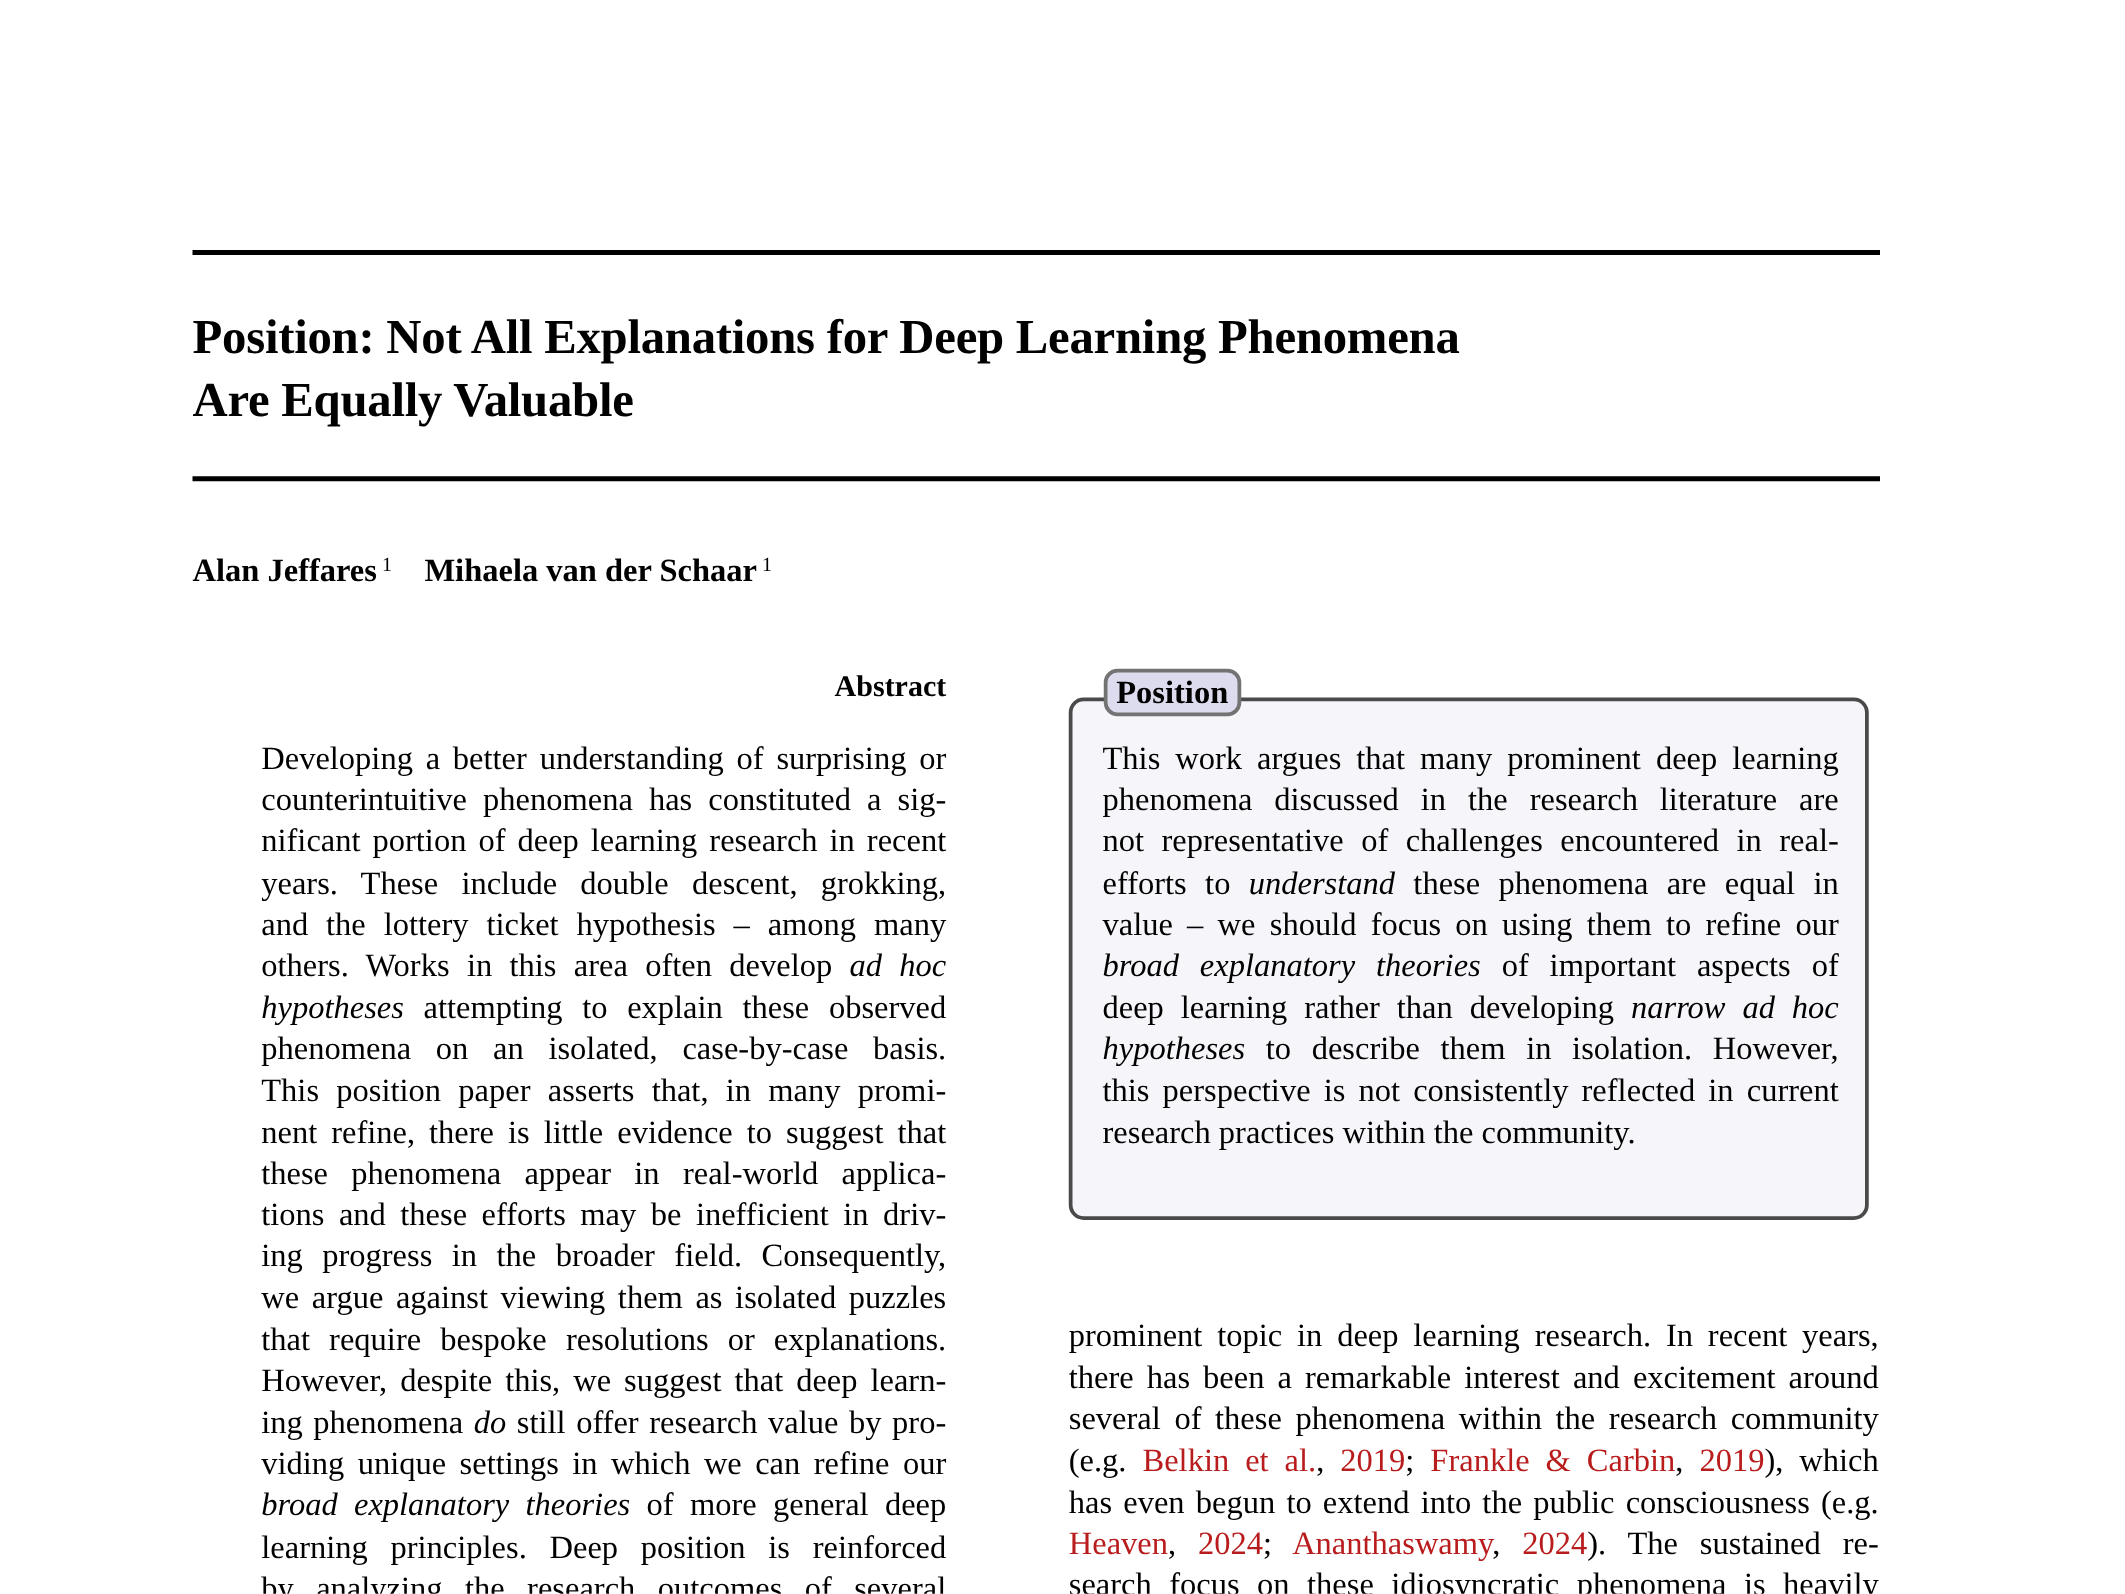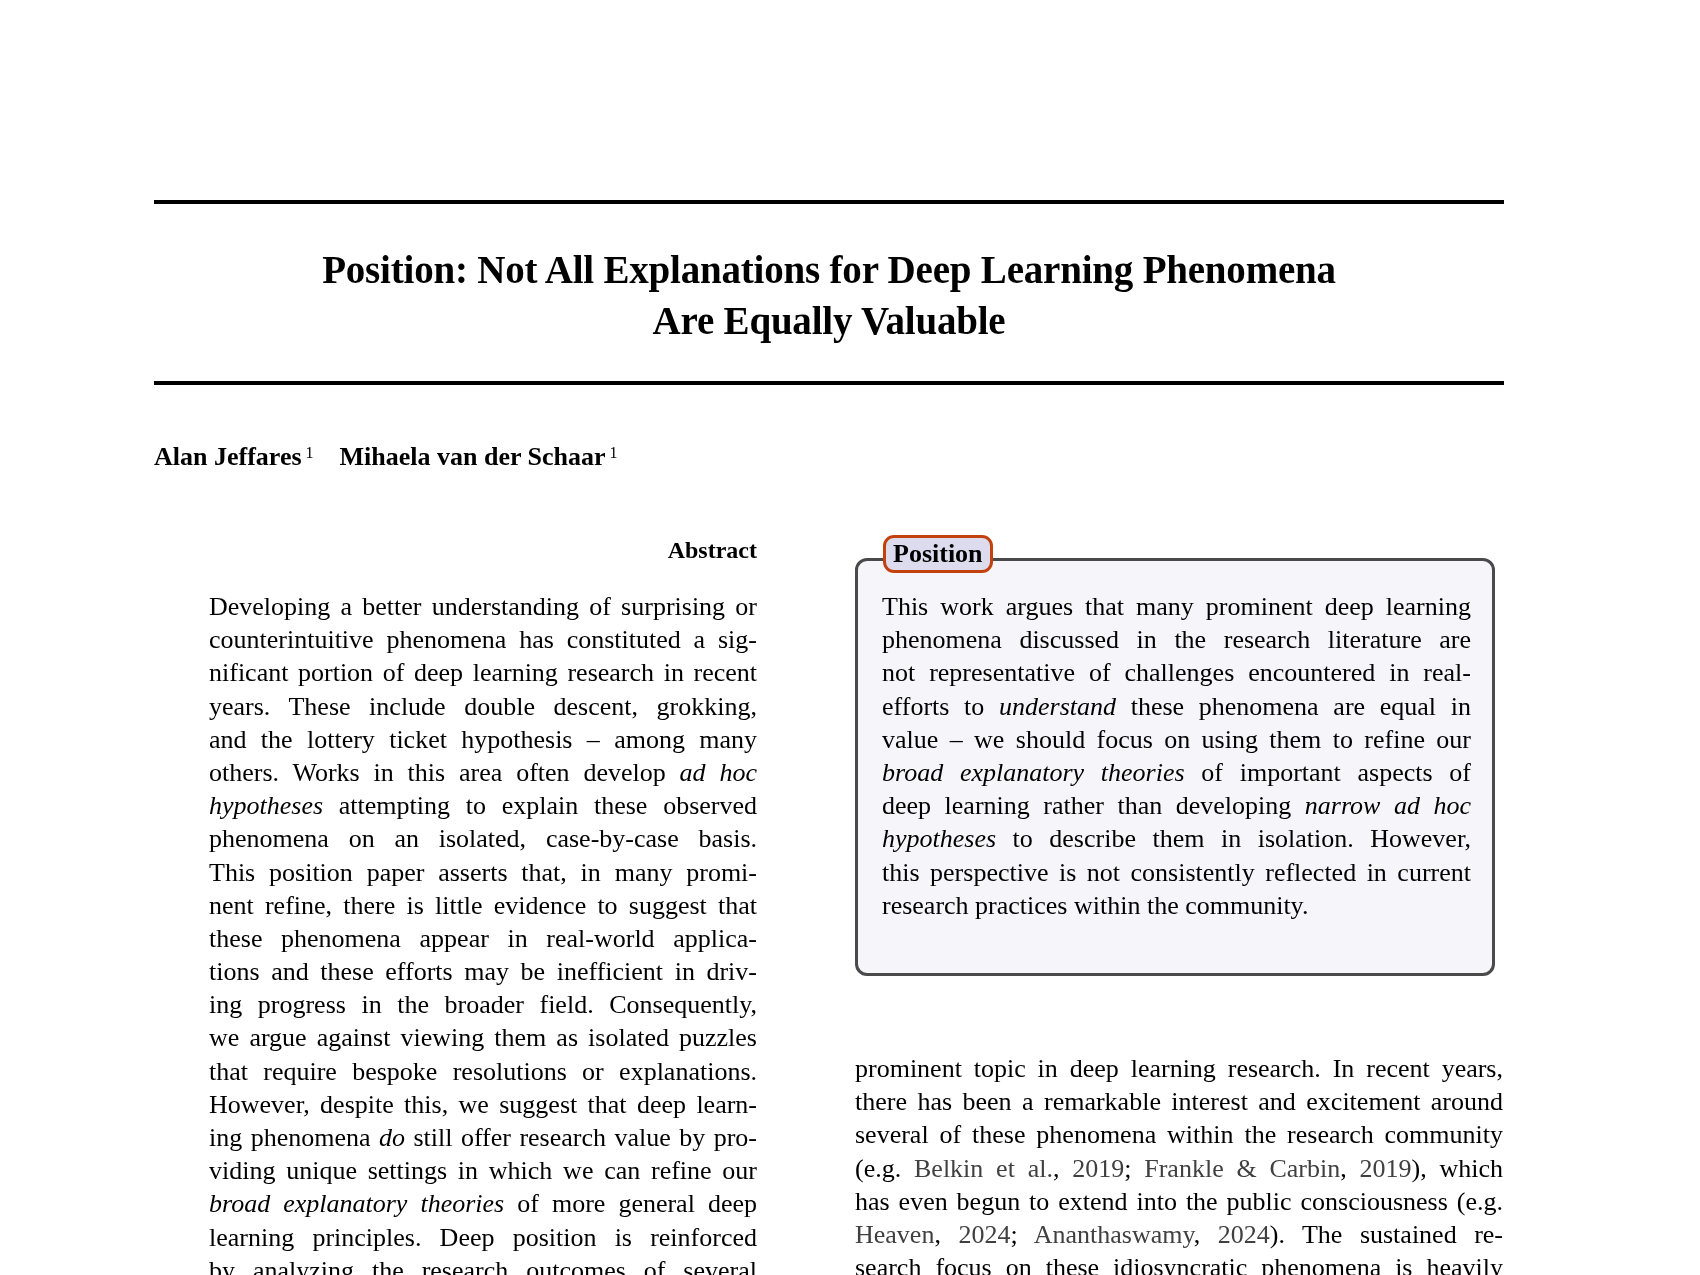--- a/index.html
+++ b/index.html
@@ -1,38 +1,38 @@
 <!DOCTYPE html>
 <html><head>
 <meta charset="utf-8">
 <style>
   html, body { margin:0; padding:0; background:#ffffff; }
   body { width:1700px; height:1275px; position:relative; overflow:hidden;
          font-family:"Liberation Serif", "DejaVu Serif", serif; color:#000; }
   .rule { position:absolute; left:154px; width:1350px; height:4px; background:#000; }
-  .title { position:absolute; left:154px; width:1350px; top:244px; text-align:center;
+  .title { position:absolute; left:154px; width:1350px; top:244px; text-align:left;
            font-weight:bold; font-size:39px; line-height:51px; letter-spacing:-0.2px; }
   .authors { position:absolute; left:154px; width:1350px; top:441px; text-align:left;
              font-weight:bold; font-size:26px; line-height:32px; }
   .authors sup { font-weight:normal; font-size:16px; vertical-align:top; position:relative; top:-4px; margin-left:4px; }
   .author-gap { display:inline-block; width:26px; }
   .abs-heading { position:absolute; left:209px; width:548px; top:530px; text-align:right;
                  font-weight:bold; font-size:24px; line-height:40px; }
   .col-text { position:absolute; font-size:26px; line-height:33.2px; text-align:justify; }
   .col-text .ln { display:block; white-space:nowrap; text-align:justify; text-align-last:justify; height:33.2px; }
   .col-text .ln.last { text-align-last:left; }
   .abstract { left:209px; width:548px; top:590px; }
   .pos-box { position:absolute; left:855px; top:558px; width:640px; height:418px;
              border:3px solid #4a4a4a; border-radius:12px; background:#f5f5fa; box-sizing:border-box; }
   .pos-label { position:absolute; left:883px; top:535px; height:38px; padding:0 7px;
-               border:3px solid #c2410c; border-radius:11px; background:#dcdcee; box-sizing:border-box;
+               border:3px solid #737373; border-radius:11px; background:#dcdcee; box-sizing:border-box;
                font-weight:bold; font-size:26px; line-height:32px; }
   .pos-text { left:882px; width:589px; top:590px; }
   .body-right { left:855px; width:648px; top:1052px; }
-  .cite { color:#404040; }
+  .cite { color:#b91c1c; }
   i { font-style:italic;margin-top:38px; }
 </style>
 </head>
 <body>
 
 <div class="rule" style="top:200px;"></div>
 <div class="title">
   <div>Position: Not All Explanations for Deep Learning Phenomena</div>
   <div>Are Equally Valuable</div>
 </div>

